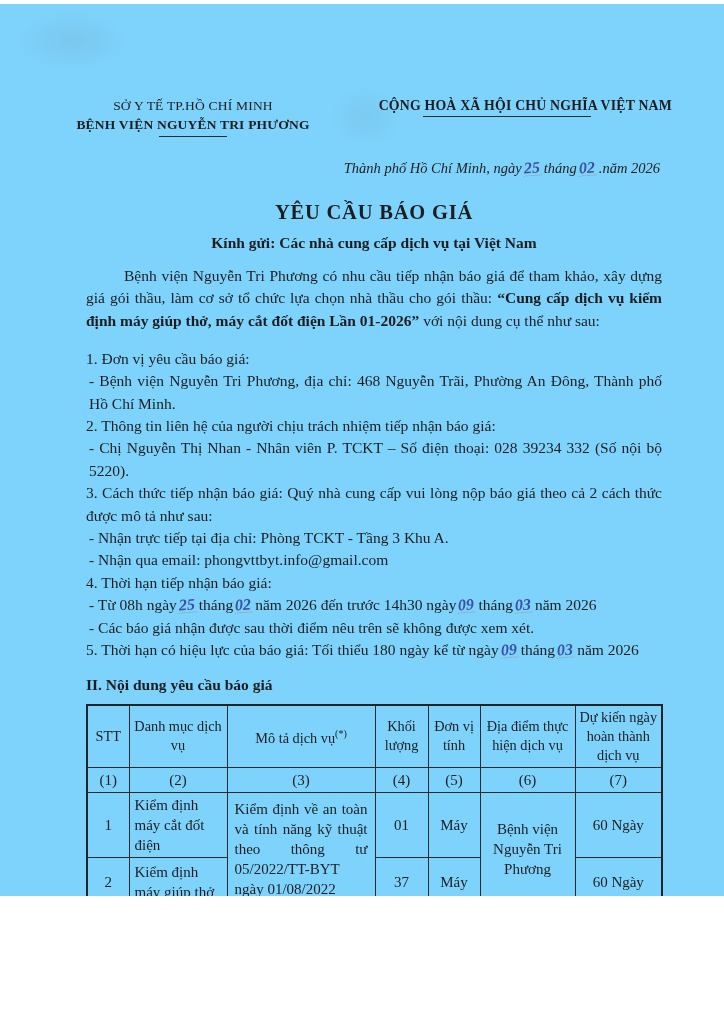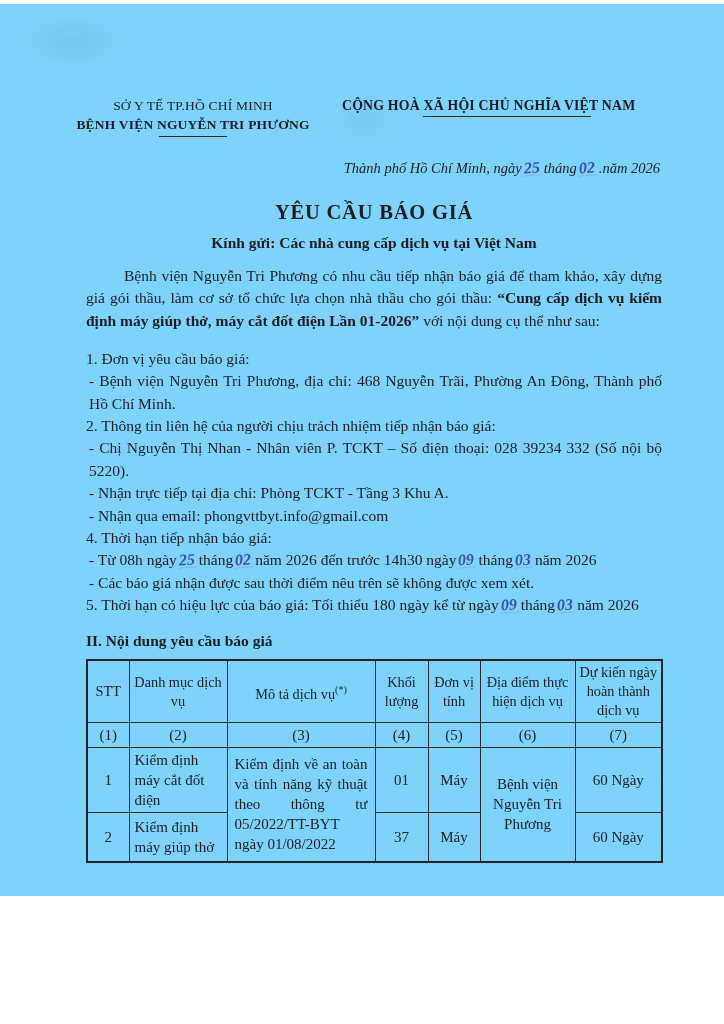--- a/index.html
+++ b/index.html
@@ -6,21 +6,21 @@
   .page{
     position:relative;width:724px;height:892px;margin:4px auto;
     background:#7dd3fc;color:#1d1d20;overflow:hidden;
     font-family:"Liberation Serif","DejaVu Serif",serif;
   }
   .content{position:absolute;left:86px;top:92px;width:576px;}
 
   
   .org-header{display:flex;justify-content:space-between;align-items:flex-start;}
   .org-left{width:242px;margin-left:-14px;text-align:center;}
-  .org-right{width:330px;margin-right:-10px;text-align:left;}
+  .org-right{width:330px;margin-right:-10px;text-align:right;}
   .org-line1-left{font-size:13.5px;line-height:19px;letter-spacing:.2px;}
   .org-line2-left{font-size:13.5px;line-height:19px;font-weight:bold;letter-spacing:.2px;}
   .org-line1-right{font-size:13.8px;line-height:19px;font-weight:bold;letter-spacing:.2px;}
   .org-line2-right{font-size:14.5px;line-height:20px;font-weight:bold;}
   .rule-short{display:block;width:68px;border:0;border-top:1.4px solid #2b2b2e;margin:2px auto 0;}
   .rule-motto{display:block;width:168px;border:0;border-top:1.4px solid #2b2b2e;margin:1px auto 0;}
 
   
   .date-line{margin-top:21px;text-align:right;font-style:italic;font-size:14.5px;line-height:20px;padding-right:2px;}
 
@@ -99,20 +99,21 @@
 
     <div class="doc-title">YÊU CẦU BÁO GIÁ</div>
     <div class="doc-subtitle">Kính gửi: Các nhà cung cấp dịch vụ tại Việt Nam</div>
 
     <p class="para"><span>Bệnh viện Nguyễn Tri Phương có nhu cầu tiếp nhận báo giá để tham khảo, xây dựng giá gói thầu, làm cơ sở tổ chức lựa chọn nhà thầu cho gói thầu: </span><span class="b">“Cung cấp dịch vụ kiểm định máy giúp thở, máy cắt đốt điện Lần 01-2026”</span><span> với nội dung cụ thể như sau:</span></p>
 
     <div class="line">1. Đơn vị yêu cầu báo giá:</div>
     <div class="line dash">- Bệnh viện Nguyễn Tri Phương, địa chỉ: 468 Nguyễn Trãi, Phường An Đông, Thành phố Hồ Chí Minh.</div>
     <div class="line">2. Thông tin liên hệ của người chịu trách nhiệm tiếp nhận báo giá:</div>
     <div class="line dash">- Chị Nguyễn Thị Nhan - Nhân viên P. TCKT – Số điện thoại: 028 39234 332 (Số nội bộ 5220).</div>
+    <div class="line">3. Cách thức tiếp nhận báo giá: Quý nhà cung cấp vui lòng nộp báo giá theo cả 2 cách thức được mô tả như sau:</div>
     <div class="line dash">- Nhận trực tiếp tại địa chỉ: Phòng TCKT - Tầng 3 Khu A.</div>
     <div class="line dash"><span>- Nhận qua email: </span><span>phongvttbyt.info@gmail.com</span></div>
     <div class="line">4. Thời hạn tiếp nhận báo giá:</div>
     <div class="line dash">
       <span>- Từ 08h ngày</span><span class="hw">25</span><span>tháng</span><span class="hw">02</span><span>năm 2026 đến trước 14h30 ngày</span><span class="hw">09</span><span>tháng</span><span class="hw">03</span><span>năm 2026</span>
     </div>
     <div class="line dash">- Các báo giá nhận được sau thời điểm nêu trên sẽ không được xem xét.</div>
     <div class="line">
       <span>5. Thời hạn có hiệu lực của báo giá: Tối thiểu 180 ngày  kể từ ngày</span><span class="hw">09</span><span>tháng</span><span class="hw">03</span><span>năm 2026</span>
     </div>

